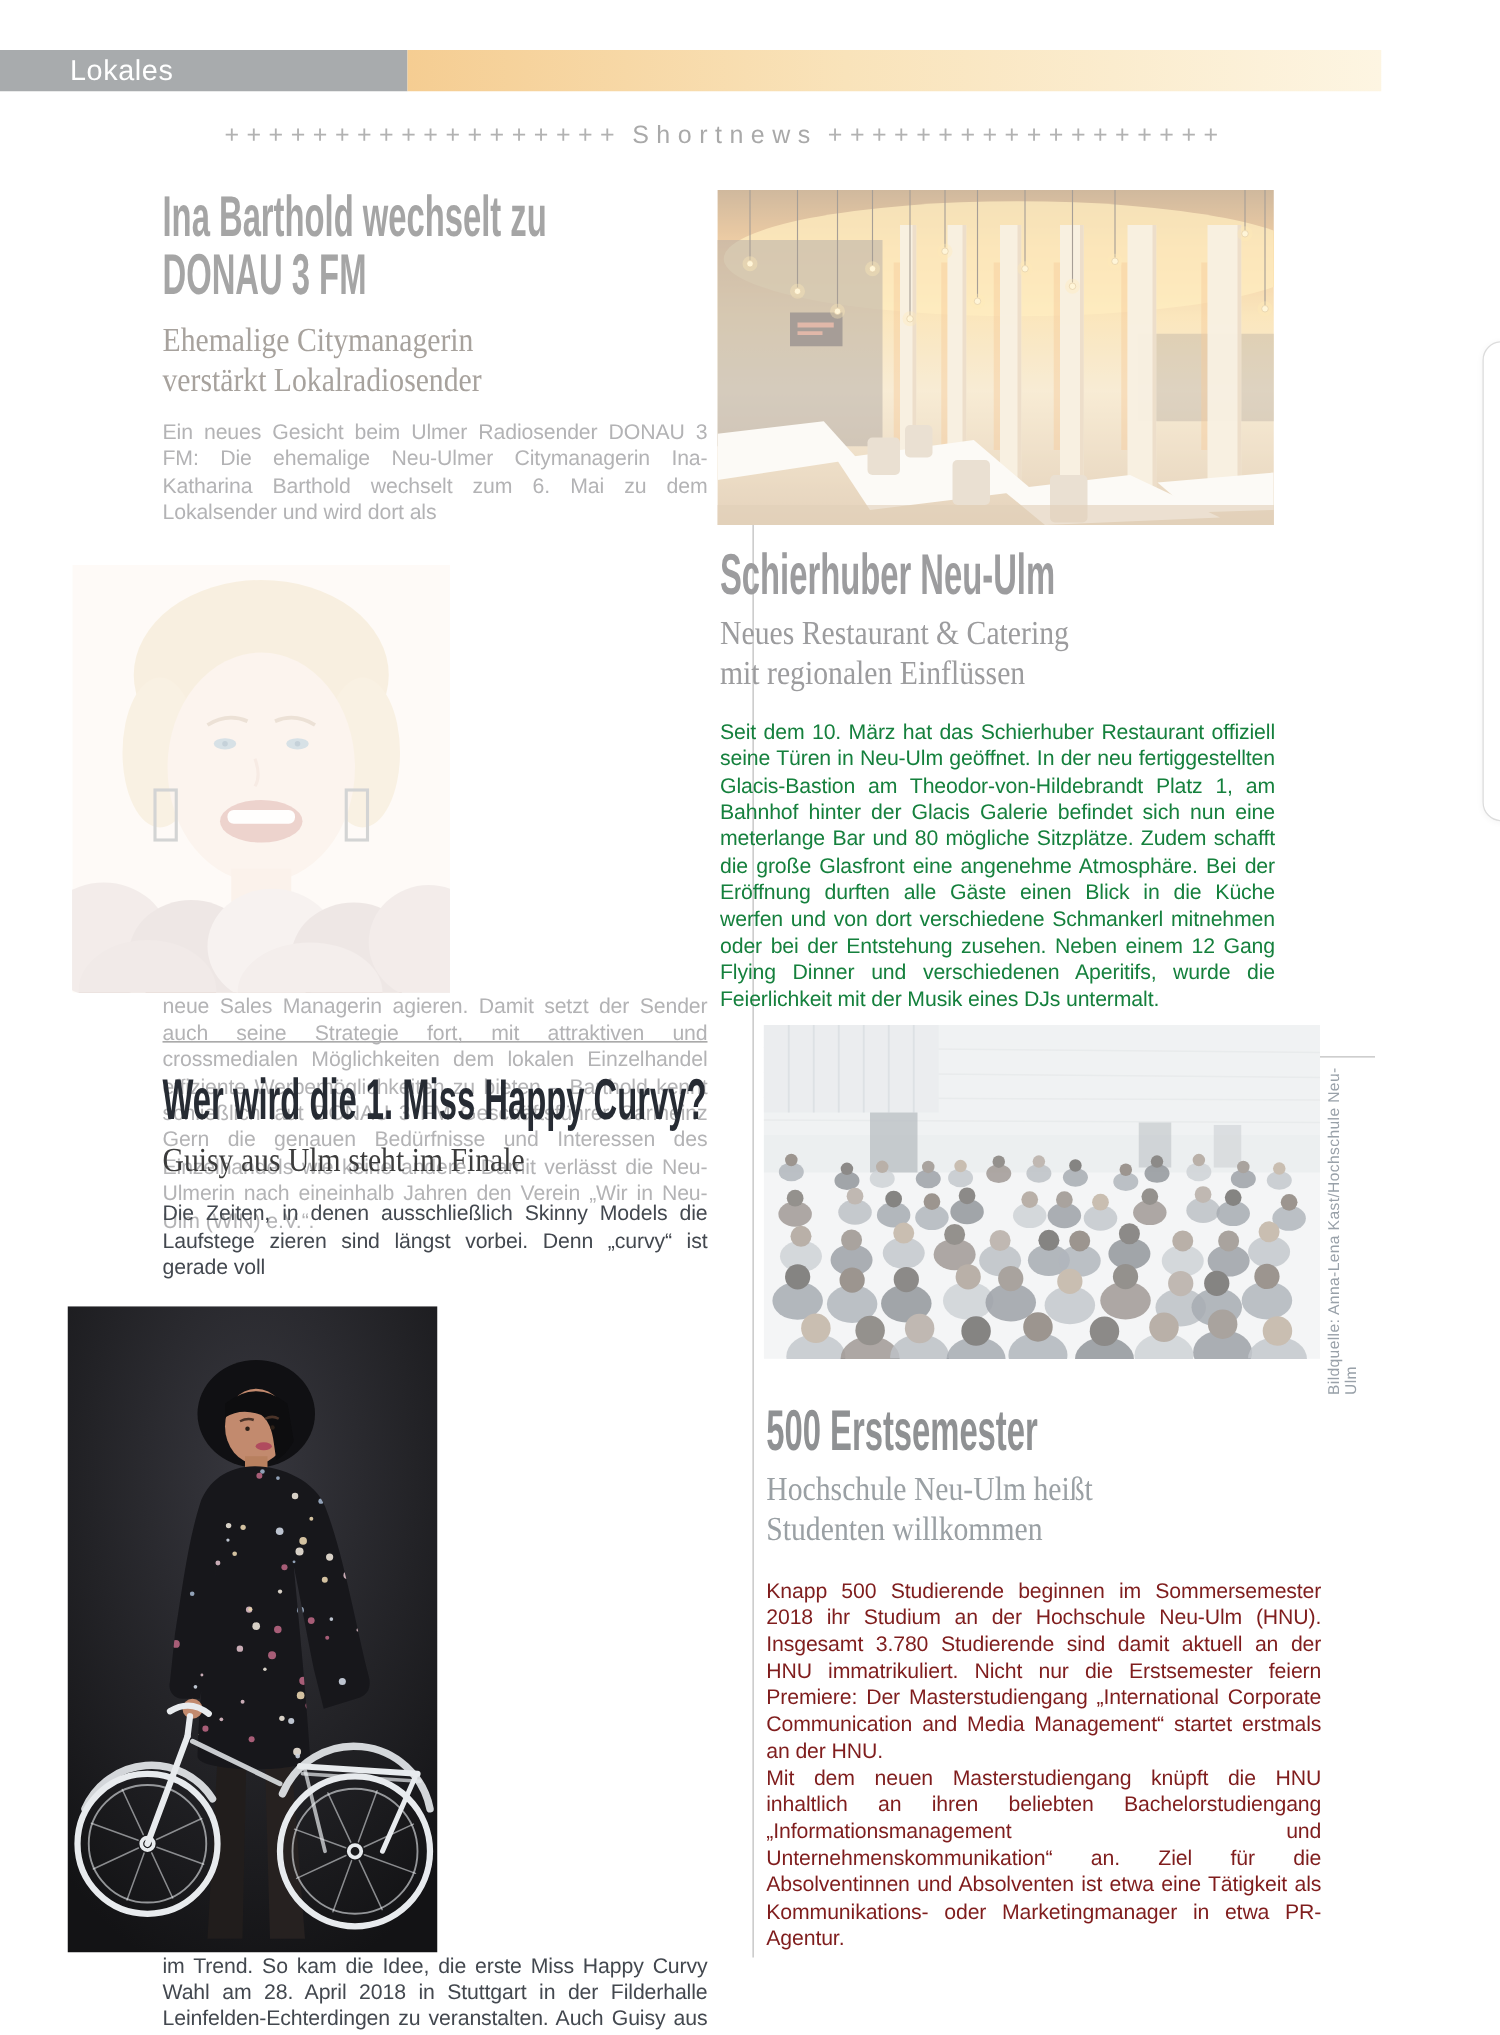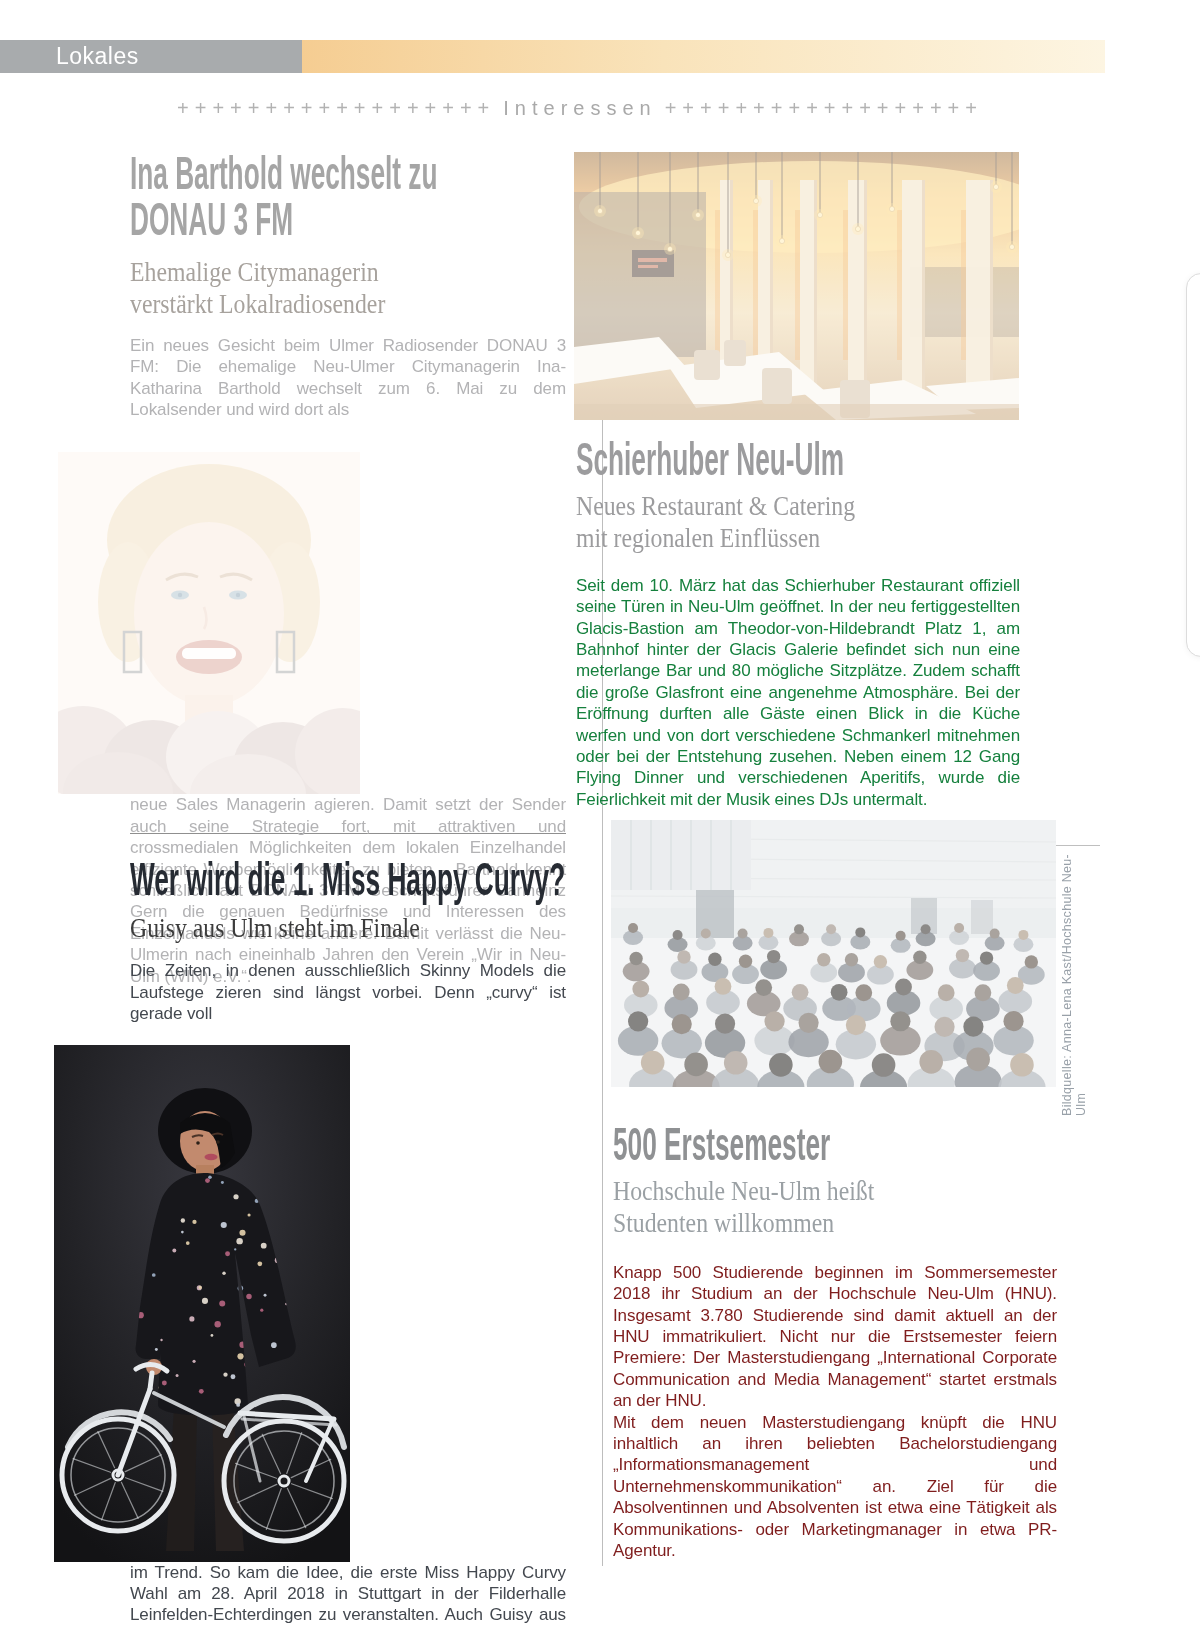--- a/index.html
+++ b/index.html
@@ -1,21 +1,21 @@
 <!DOCTYPE html>
 <html lang="de"><head>
 <meta charset="utf-8">
 <style>
   html,body{margin:0;padding:0;background:#fff;}
   .page{position:relative;width:1200px;height:1628px;background:#fff;overflow:hidden;
         font-family:"Liberation Sans",sans-serif;}
 
   
   .topbar{position:absolute;left:0;top:40px;height:33px;width:1105px;display:flex;}
-  .lok{width:302px;box-sizing:border-box;padding-left:56px;background:#a8abad;color:#fff;
+  .lok{width:326px;box-sizing:border-box;padding-left:56px;background:#a8abad;color:#fff;
        font-size:23px;font-weight:400;display:flex;align-items:center;letter-spacing:.5px;}
   .peach{flex:1;background:linear-gradient(90deg,#f5cd92 0%,#f9e3ba 45%,#fdf5e2 100%);}
   .shortnews{position:absolute;left:0;top:97px;width:1160px;text-align:center;color:#b2b2b2;
        font-size:20px;font-weight:400;letter-spacing:6px;white-space:nowrap;}
   .shortnews .bn{letter-spacing:6px;padding:0 8px;color:#a9a9a9;}
 
   
   .ttl{font-size:46px;line-height:1.0;font-weight:700;margin:0;transform:scaleX(.57);
        transform-origin:0 0;white-space:nowrap;}
   .sub{font-family:"Liberation Serif",serif;font-size:27px;line-height:1.2;font-weight:400;
@@ -70,21 +70,21 @@
 <body>
 
 <div class="page">
 
   <div class="topbar">
     <div class="lok">
       <span>Lokales</span>
     </div>
     <div class="peach"></div>
   </div>
-  <div class="shortnews"><span>++++++++++++++++++</span><span class="bn">Interessen</span><span>++++++++++++++++++</span></div>
+  <div class="shortnews"><span>++++++++++++++++++</span><span class="bn">Shortnews</span><span>++++++++++++++++++</span></div>
 
   <div class="vdiv"></div>
   <div class="sep-l"></div>
   <div class="sep-r"></div>
 
   <section id="art-ina">
     <h2 class="ttl">
       <div>Ina Barthold wechselt zu</div>
       <div>DONAU 3 FM</div>
     </h2>

